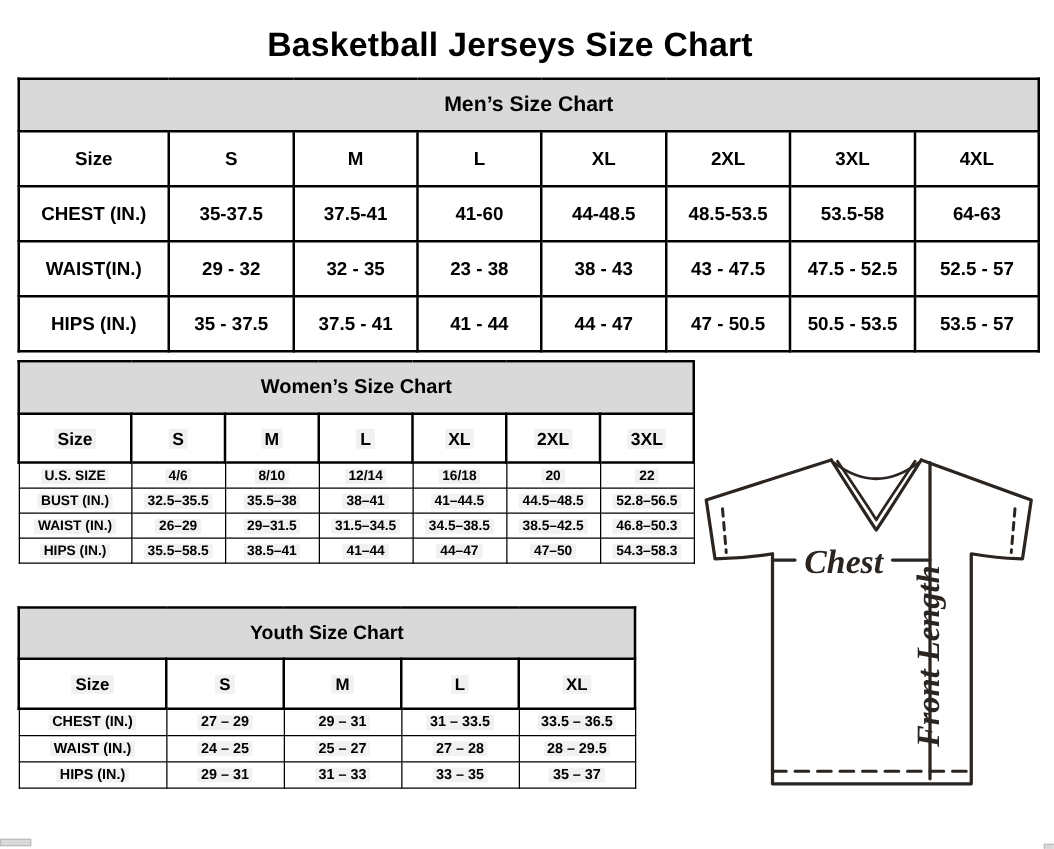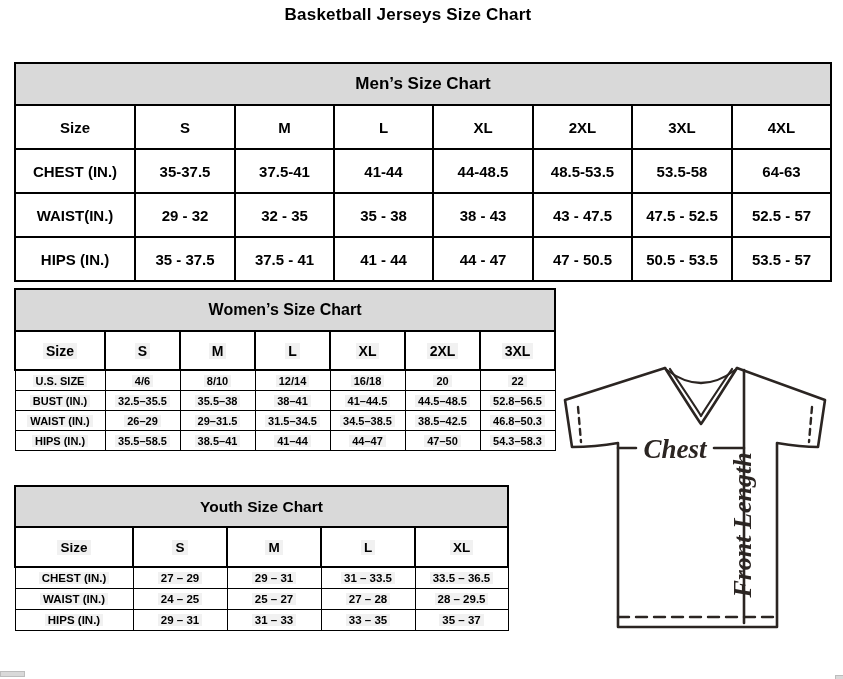--- a/index.html
+++ b/index.html
@@ -1,22 +1,22 @@
 <!DOCTYPE html>
 <html><head>
 <meta charset="utf-8">
 <style>
   html,body{margin:0;padding:0;}
   body{
     width:843px;height:679px;position:relative;background:#ffffff;
     font-family:"Liberation Sans",sans-serif;color:#000;overflow:hidden;
   }
   .page-title{
-    position:absolute;top:5px;left:0;width:816px;text-align:center;
-    font-size:17px;font-weight:bold;letter-spacing:0.2px;
+    position:absolute;top:21px;left:0;width:816px;text-align:center;
+    font-size:27px;font-weight:bold;letter-spacing:0.2px;
   }
   table.sz{
     position:absolute;border-collapse:collapse;table-layout:fixed;background:#fff;
   }
   table.sz td,table.sz th{
     border:2px solid #000;text-align:center;vertical-align:middle;
     font-weight:bold;padding:0;overflow:hidden;white-space:nowrap;
   }
   .band th{background:#d9d9d9;}
   
@@ -70,31 +70,31 @@
     <th>L</th>
     <th>XL</th>
     <th>2XL</th>
     <th>3XL</th>
     <th>4XL</th>
   </tr>
   <tr class="datarow">
     <td>CHEST (IN.)</td>
     <td>35-37.5</td>
     <td>37.5-41</td>
-    <td>41-44</td>
+    <td>41-60</td>
     <td>44-48.5</td>
     <td>48.5-53.5</td>
     <td>53.5-58</td>
     <td>64-63</td>
   </tr>
   <tr class="datarow">
     <td>WAIST(IN.)</td>
     <td>29 - 32</td>
     <td>32 - 35</td>
-    <td>35 - 38</td>
+    <td>23 - 38</td>
     <td>38 - 43</td>
     <td>43 - 47.5</td>
     <td>47.5 - 52.5</td>
     <td>52.5 - 57</td>
   </tr>
   <tr class="datarow">
     <td>HIPS (IN.)</td>
     <td>35 - 37.5</td>
     <td>37.5 - 41</td>
     <td>41 - 44</td>

